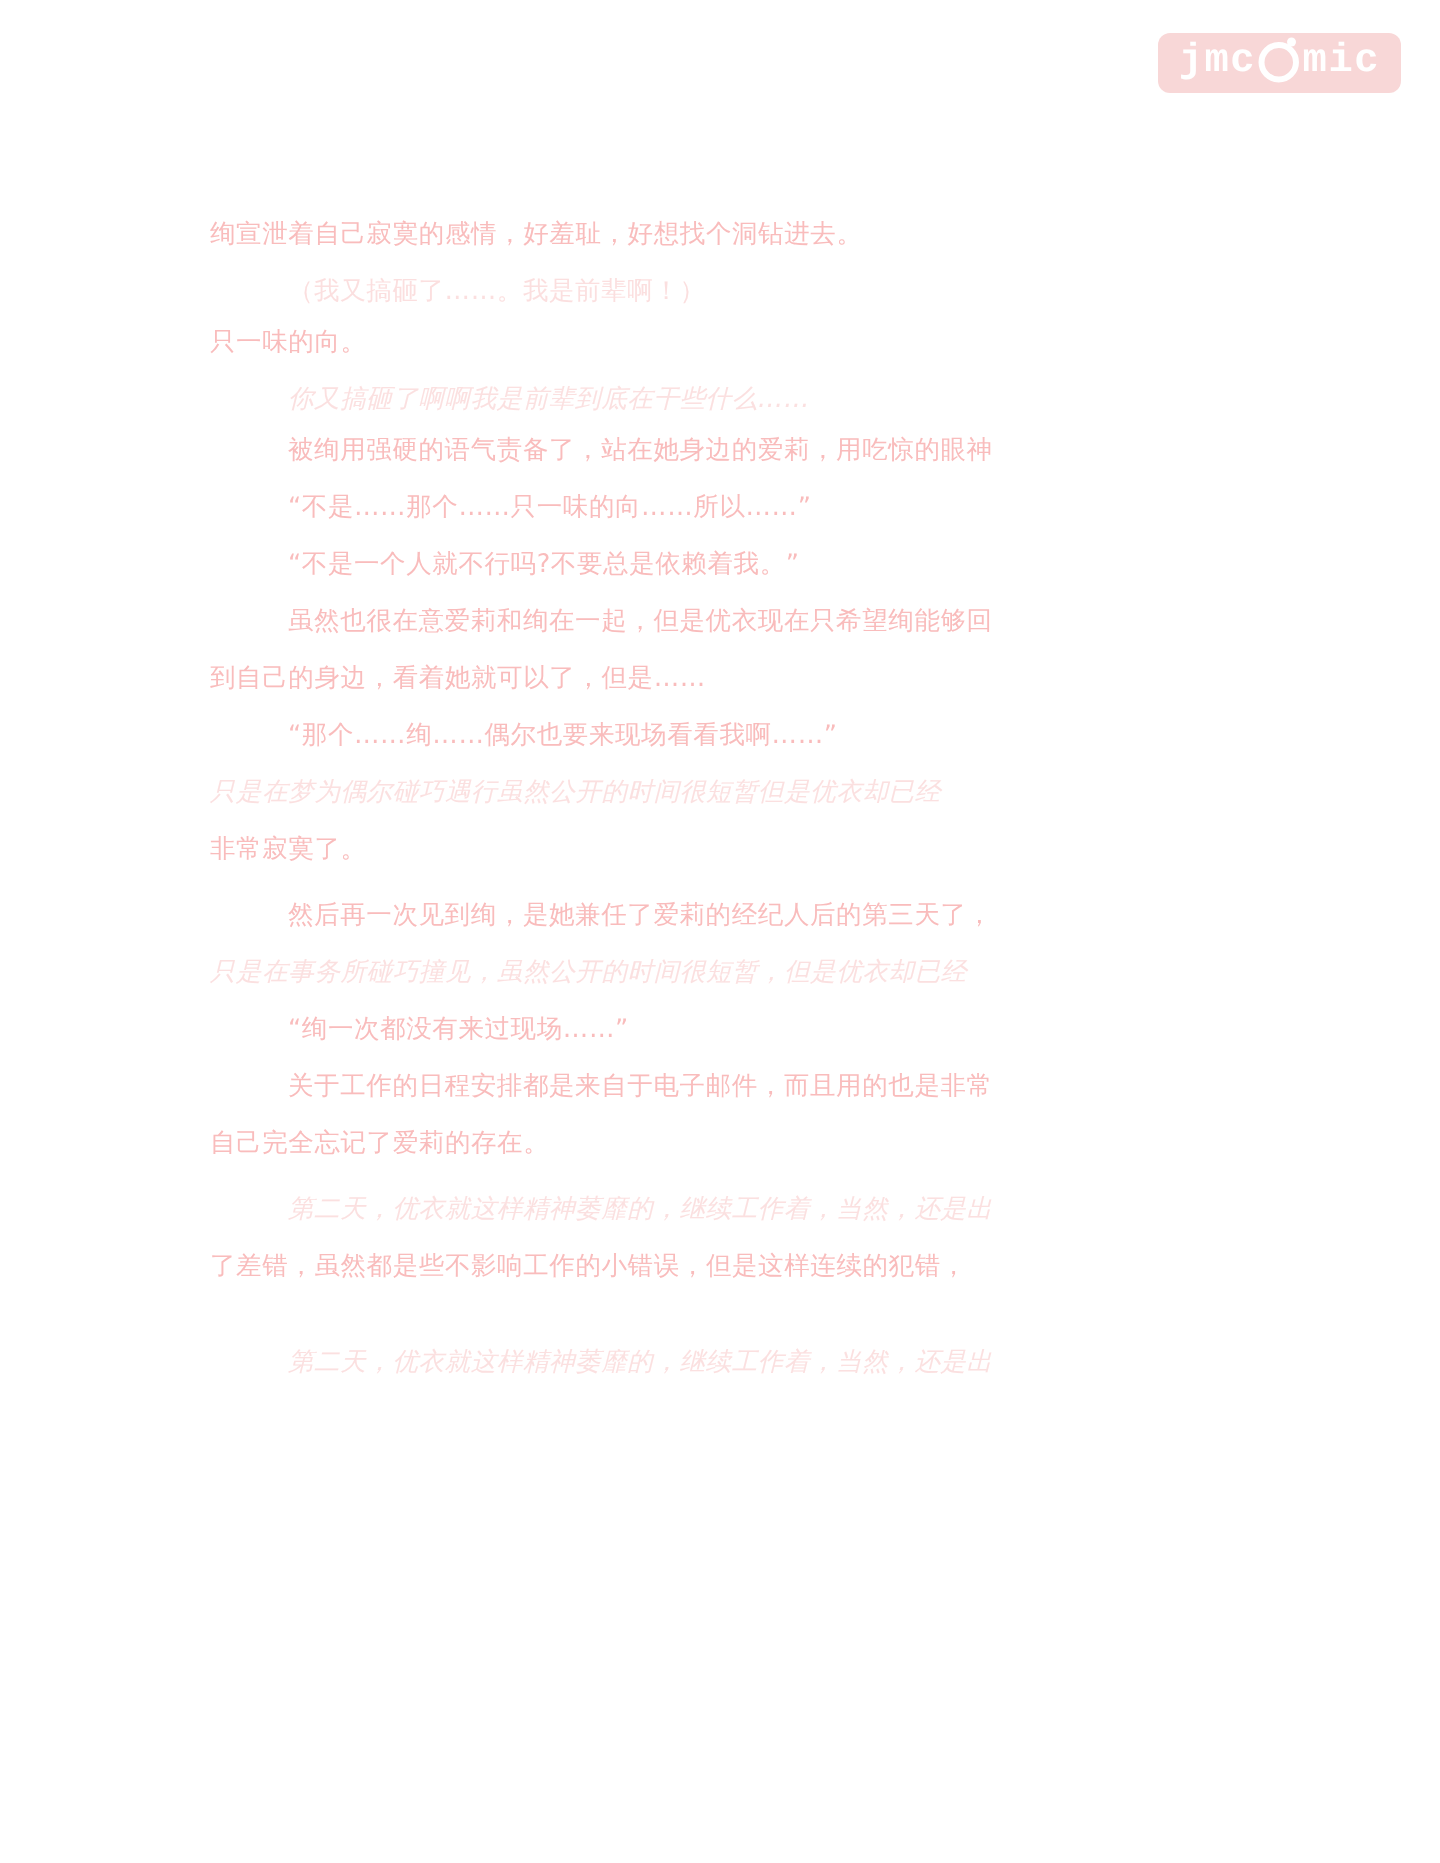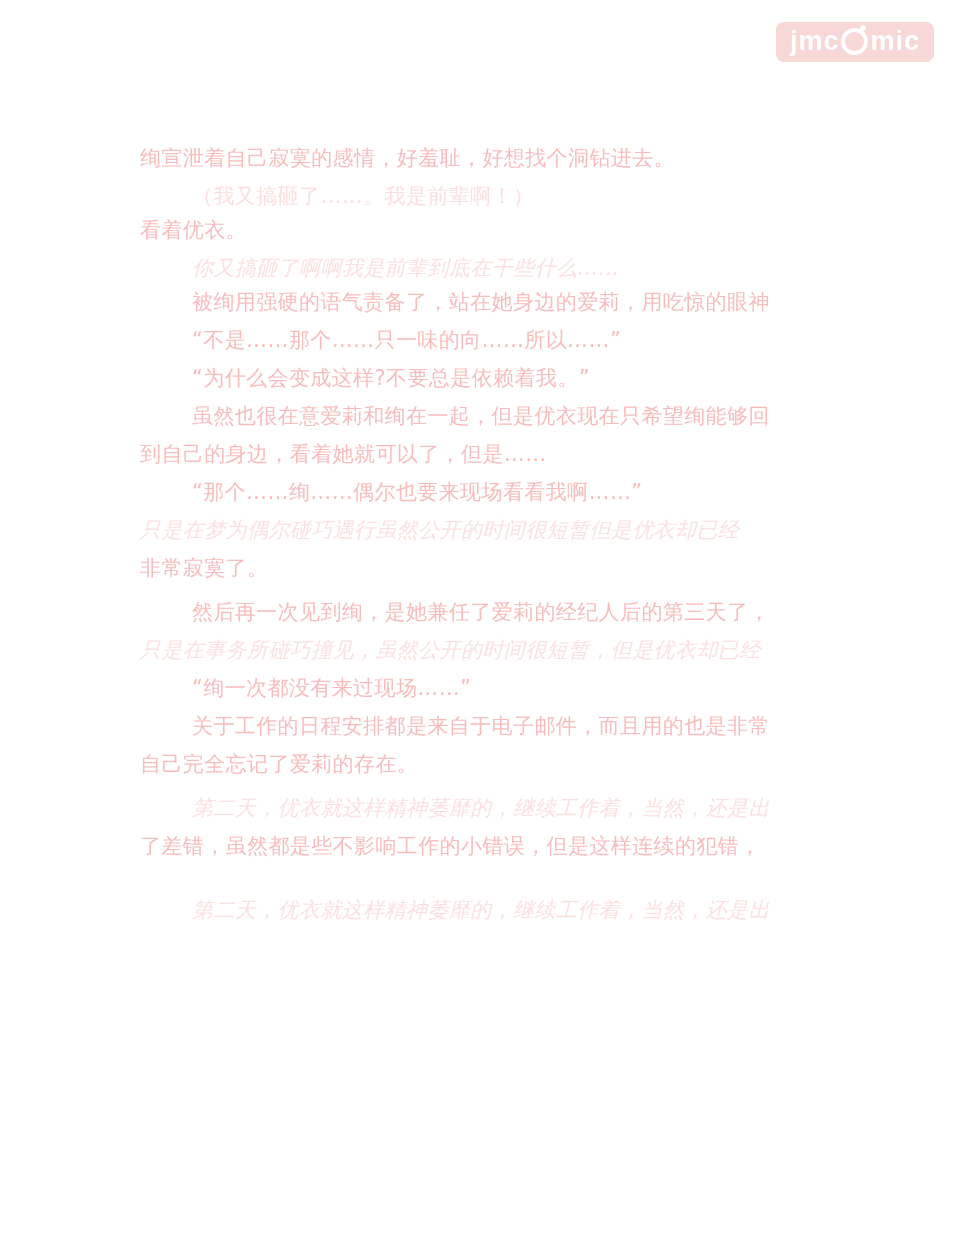--- a/index.html
+++ b/index.html
@@ -27,21 +27,21 @@
     border-radius: 8px;
     padding: 6px 14px 7px 14px;
     opacity: 0.55;
   }
   #logo .logo-text {
     color: #ffffff;
     font-size: 27px;
     font-weight: bold;
     letter-spacing: 1px;
     line-height: 1;
-    font-family: Liberation Sans, sans-serif;
+    font-family: Liberation Mono, monospace;
   }
   #logo .logo-ring {
     display: inline-block;
     width: 19px;
     height: 19px;
     border: 4px solid #ffffff;
     border-radius: 50%;
     position: relative;
     margin: 0 2px;
     vertical-align: middle;
@@ -60,21 +60,21 @@
   
   #page {
     position: absolute;
     left: 140px;
     top: 148px;
     width: 690px;
   }
 
   .line {
     color: #f7c3c3;
-    font-size: 21px;
+    font-size: 17px;
     line-height: 1.0;
     white-space: pre;
     font-family: "DejaVu Sans", "Liberation Sans", sans-serif;
     margin: 0;
     letter-spacing: 0.4px;
   }
 
   
   .sharp { color: #f9bcbc; }
 
@@ -110,38 +110,38 @@
   <div class="row">
     <p class="line sharp">绚宣泄着自己寂寞的感情，好羞耻，好想找个洞钻进去。</p>
   </div>
 
   <div class="row-tight">
     <p class="line ghost indent">（我又搞砸了……。我是前辈啊！）</p>
   </div>
 
 
   <div class="row">
-    <p class="line sharp">看着优衣。</p>
+    <p class="line sharp">只一味的向。</p>
   </div>
 
   <div class="row-tight">
     <p class="line ghost-strong indent">你又搞砸了啊啊我是前辈到底在干些什么……</p>
   </div>
 
   <div class="row">
     <p class="line sharp indent">被绚用强硬的语气责备了，站在她身边的爱莉，用吃惊的眼神</p>
   </div>
 
   <div class="row">
     <p class="line sharp indent">“不是……那个……只一味的向……所以……”</p>
   </div>
 
 
   <div class="row">
-    <p class="line sharp indent">“为什么会变成这样?不要总是依赖着我。”</p>
+    <p class="line sharp indent">“不是一个人就不行吗?不要总是依赖着我。”</p>
   </div>
 
   <div class="row">
     <p class="line sharp indent">虽然也很在意爱莉和绚在一起，但是优衣现在只希望绚能够回</p>
   </div>
 
   <div class="row">
     <p class="line sharp">到自己的身边，看着她就可以了，但是……</p>
   </div>
 

